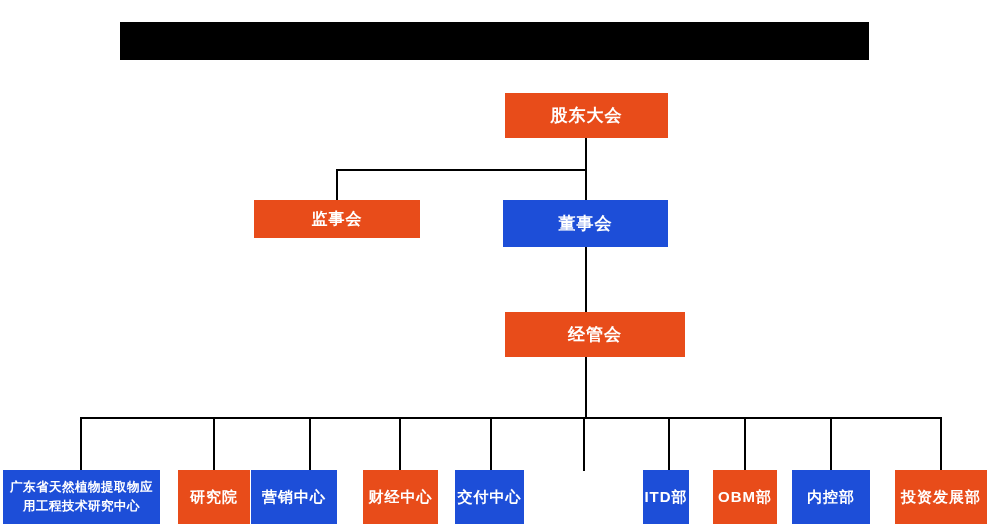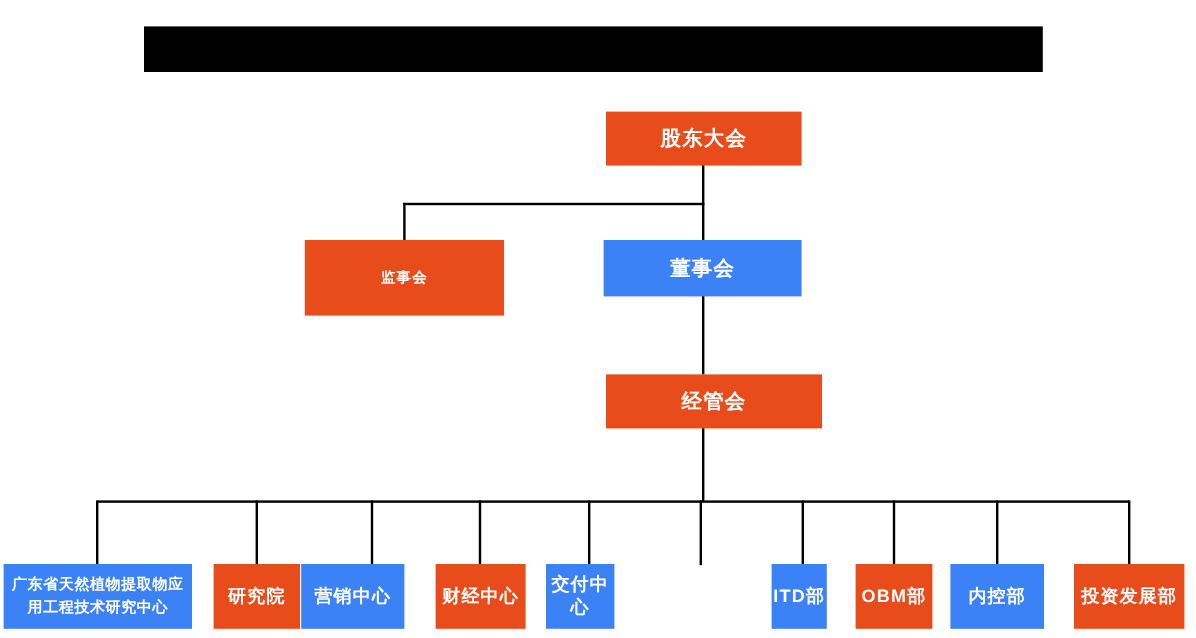--- a/index.html
+++ b/index.html
@@ -10,35 +10,35 @@
   .redacted-bar{
     position:absolute;left:120px;top:22px;width:749px;height:38px;background:#000000;
   }
   .line{position:absolute;background:#000000;z-index:1;}
   .node{
     position:absolute;display:flex;align-items:center;justify-content:center;
     color:#ffffff;font-weight:bold;text-align:center;z-index:2;
     letter-spacing:1px;
   }
   .dark{background:#E84C1A;}
-  .light{background:#3b82f6;}
+  .light{background:#1d4ed8;}
 
   
   #n-shareholders{left:505px;top:93px;width:163px;height:45px;font-size:17px;}
-  #n-supervisory{left:254px;top:200px;width:166px;height:63px;font-size:12px;}
+  #n-supervisory{left:254px;top:200px;width:166px;height:38px;font-size:16px;}
   #n-board{left:503px;top:200px;width:165px;height:47px;font-size:17px;}
   #n-management{left:505px;top:312px;width:180px;height:45px;font-size:17px;}
 
   
   .dept{top:470px;height:54px;font-size:15px;}
   #d0{left:3px;width:157px;font-size:12.5px;line-height:1.5;letter-spacing:0.5px;padding:0 3px;box-sizing:border-box;}
   #d1{left:178px;width:72px;}
   #d2{left:251px;width:86px;}
   #d3{left:363px;width:75px;}
-  #d4{left:455px;width:57px;}
+  #d4{left:455px;width:69px;}
   #d5{left:543px;width:82px;}
   #d6{left:643px;width:46px;}
   #d7{left:713px;width:64px;}
   #d8{left:792px;width:78px;}
   #d9{left:895px;width:92px;}
 
   
   #l-root-drop{left:585px;top:137px;width:2px;height:175px;}
   #l-h1{left:336px;top:169px;width:251px;height:2px;}
   #l-supervisory-drop{left:336px;top:169px;width:2px;height:32px;}

